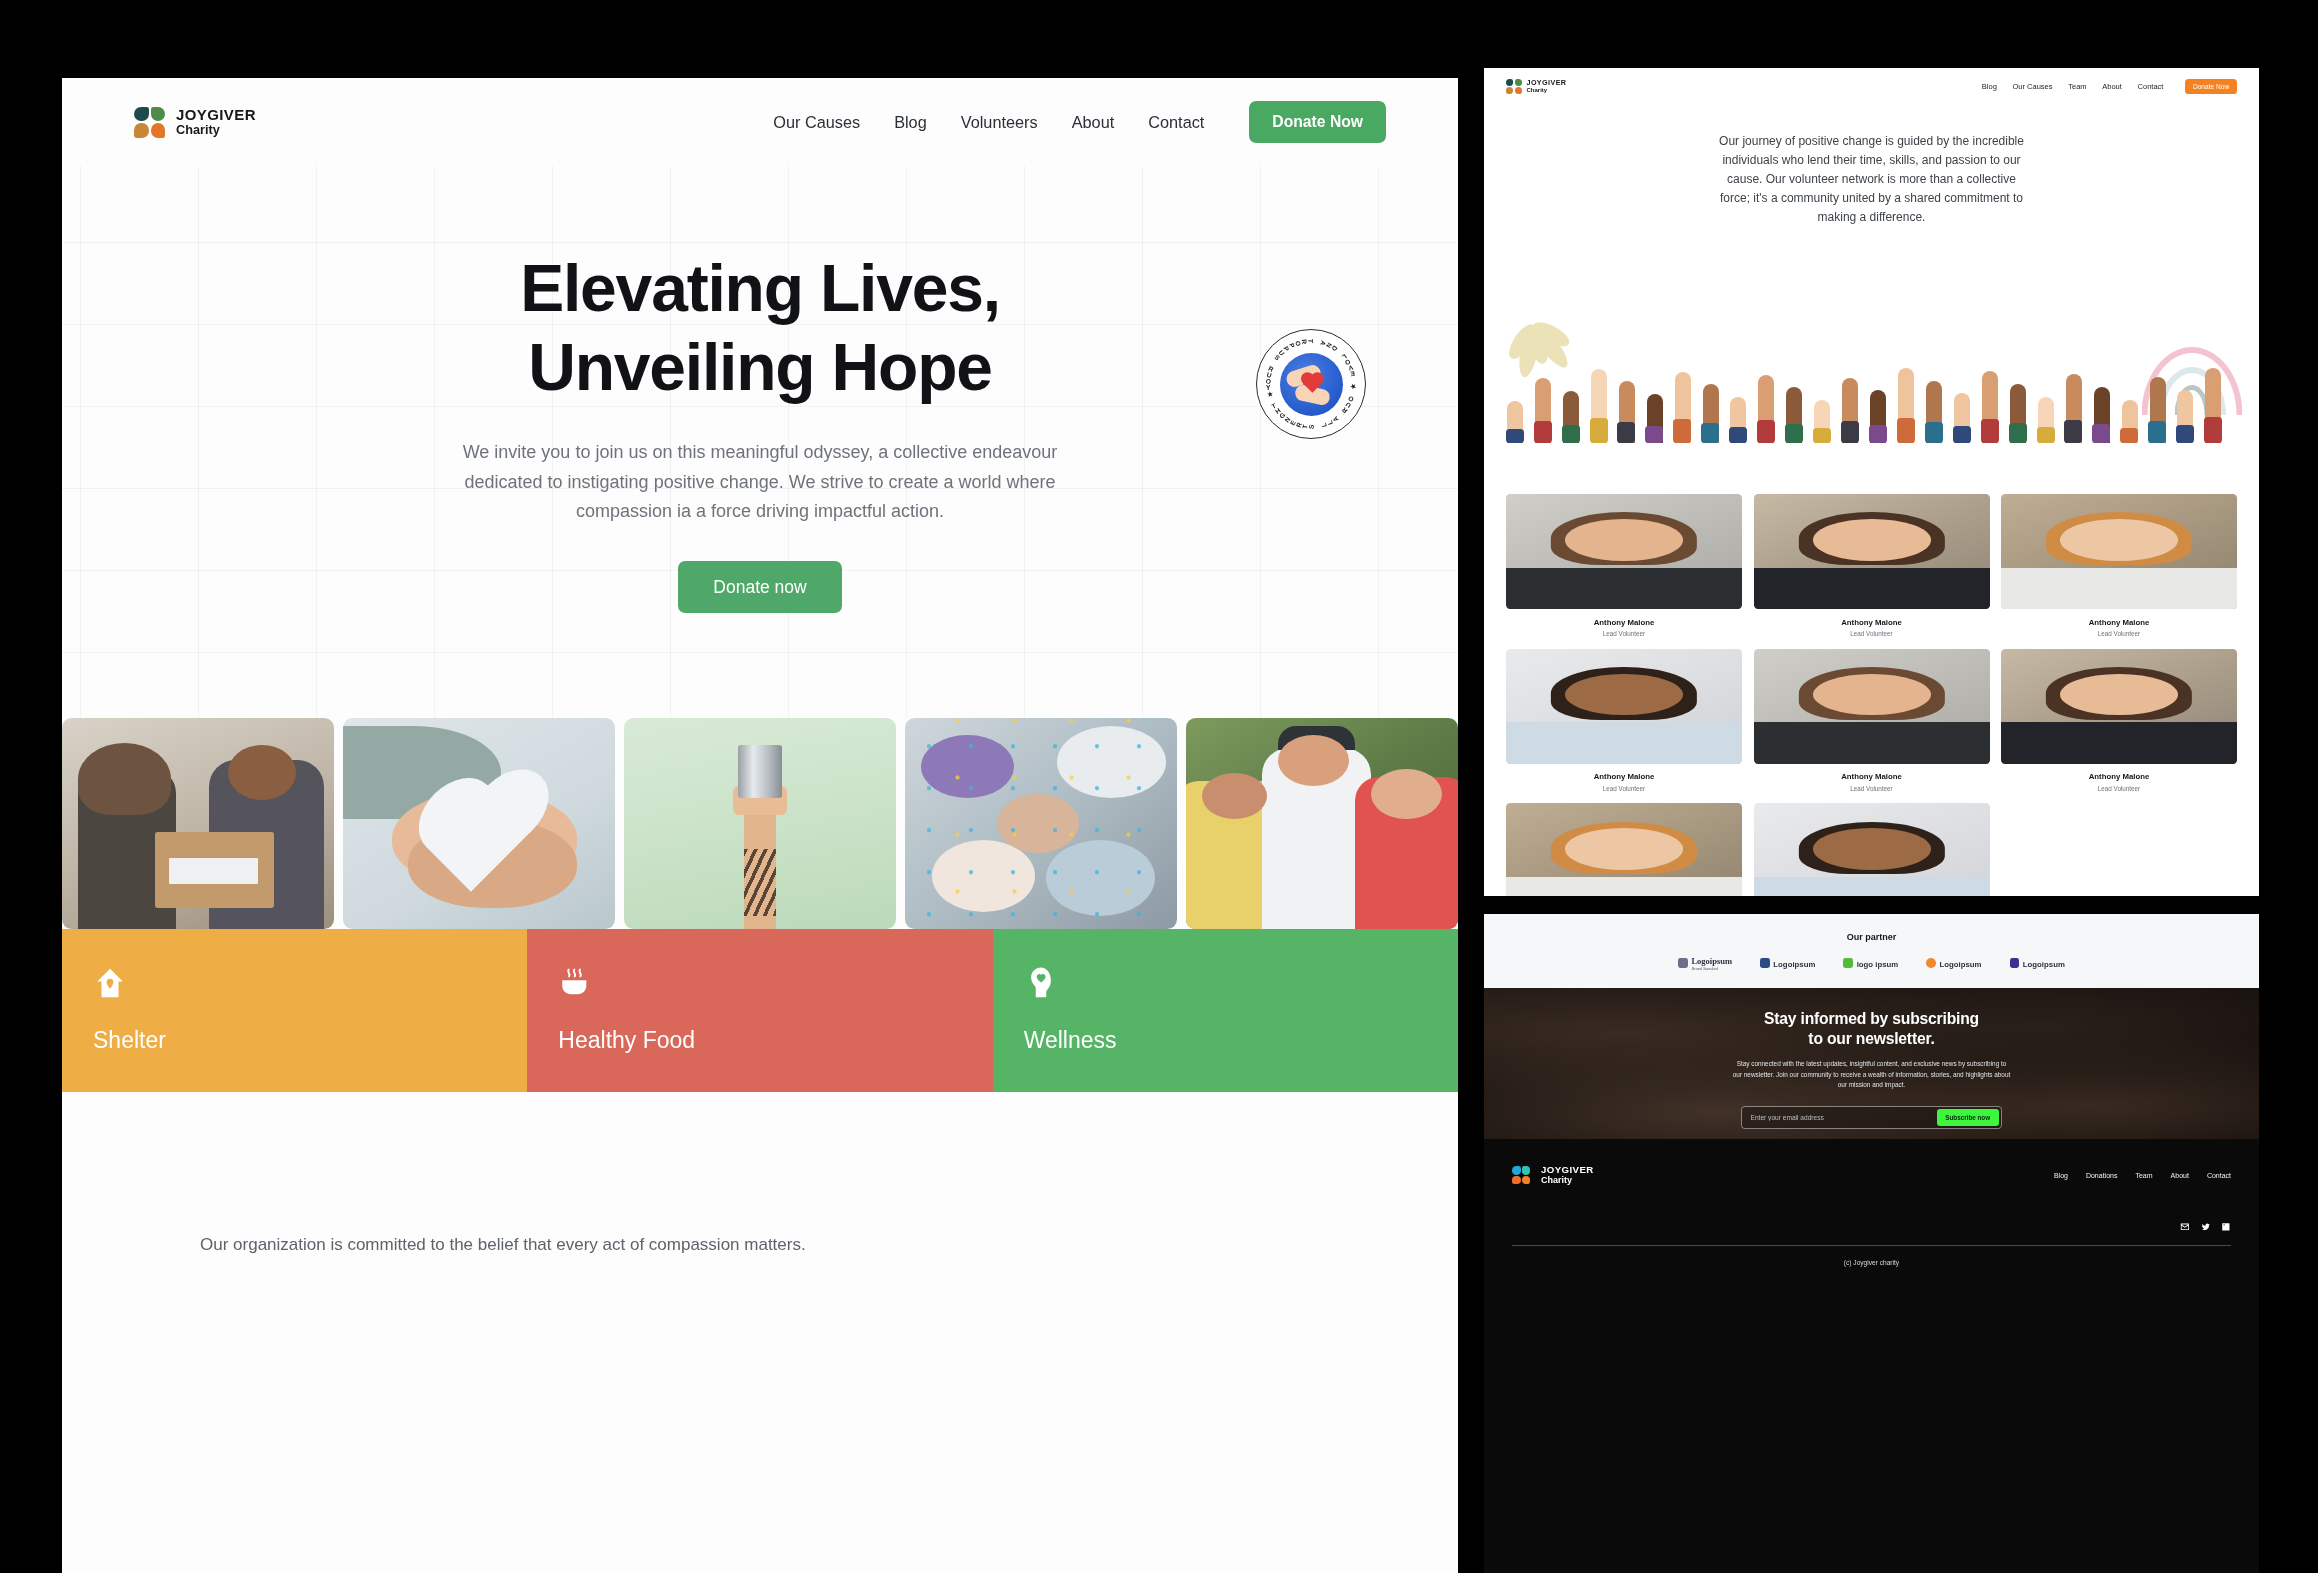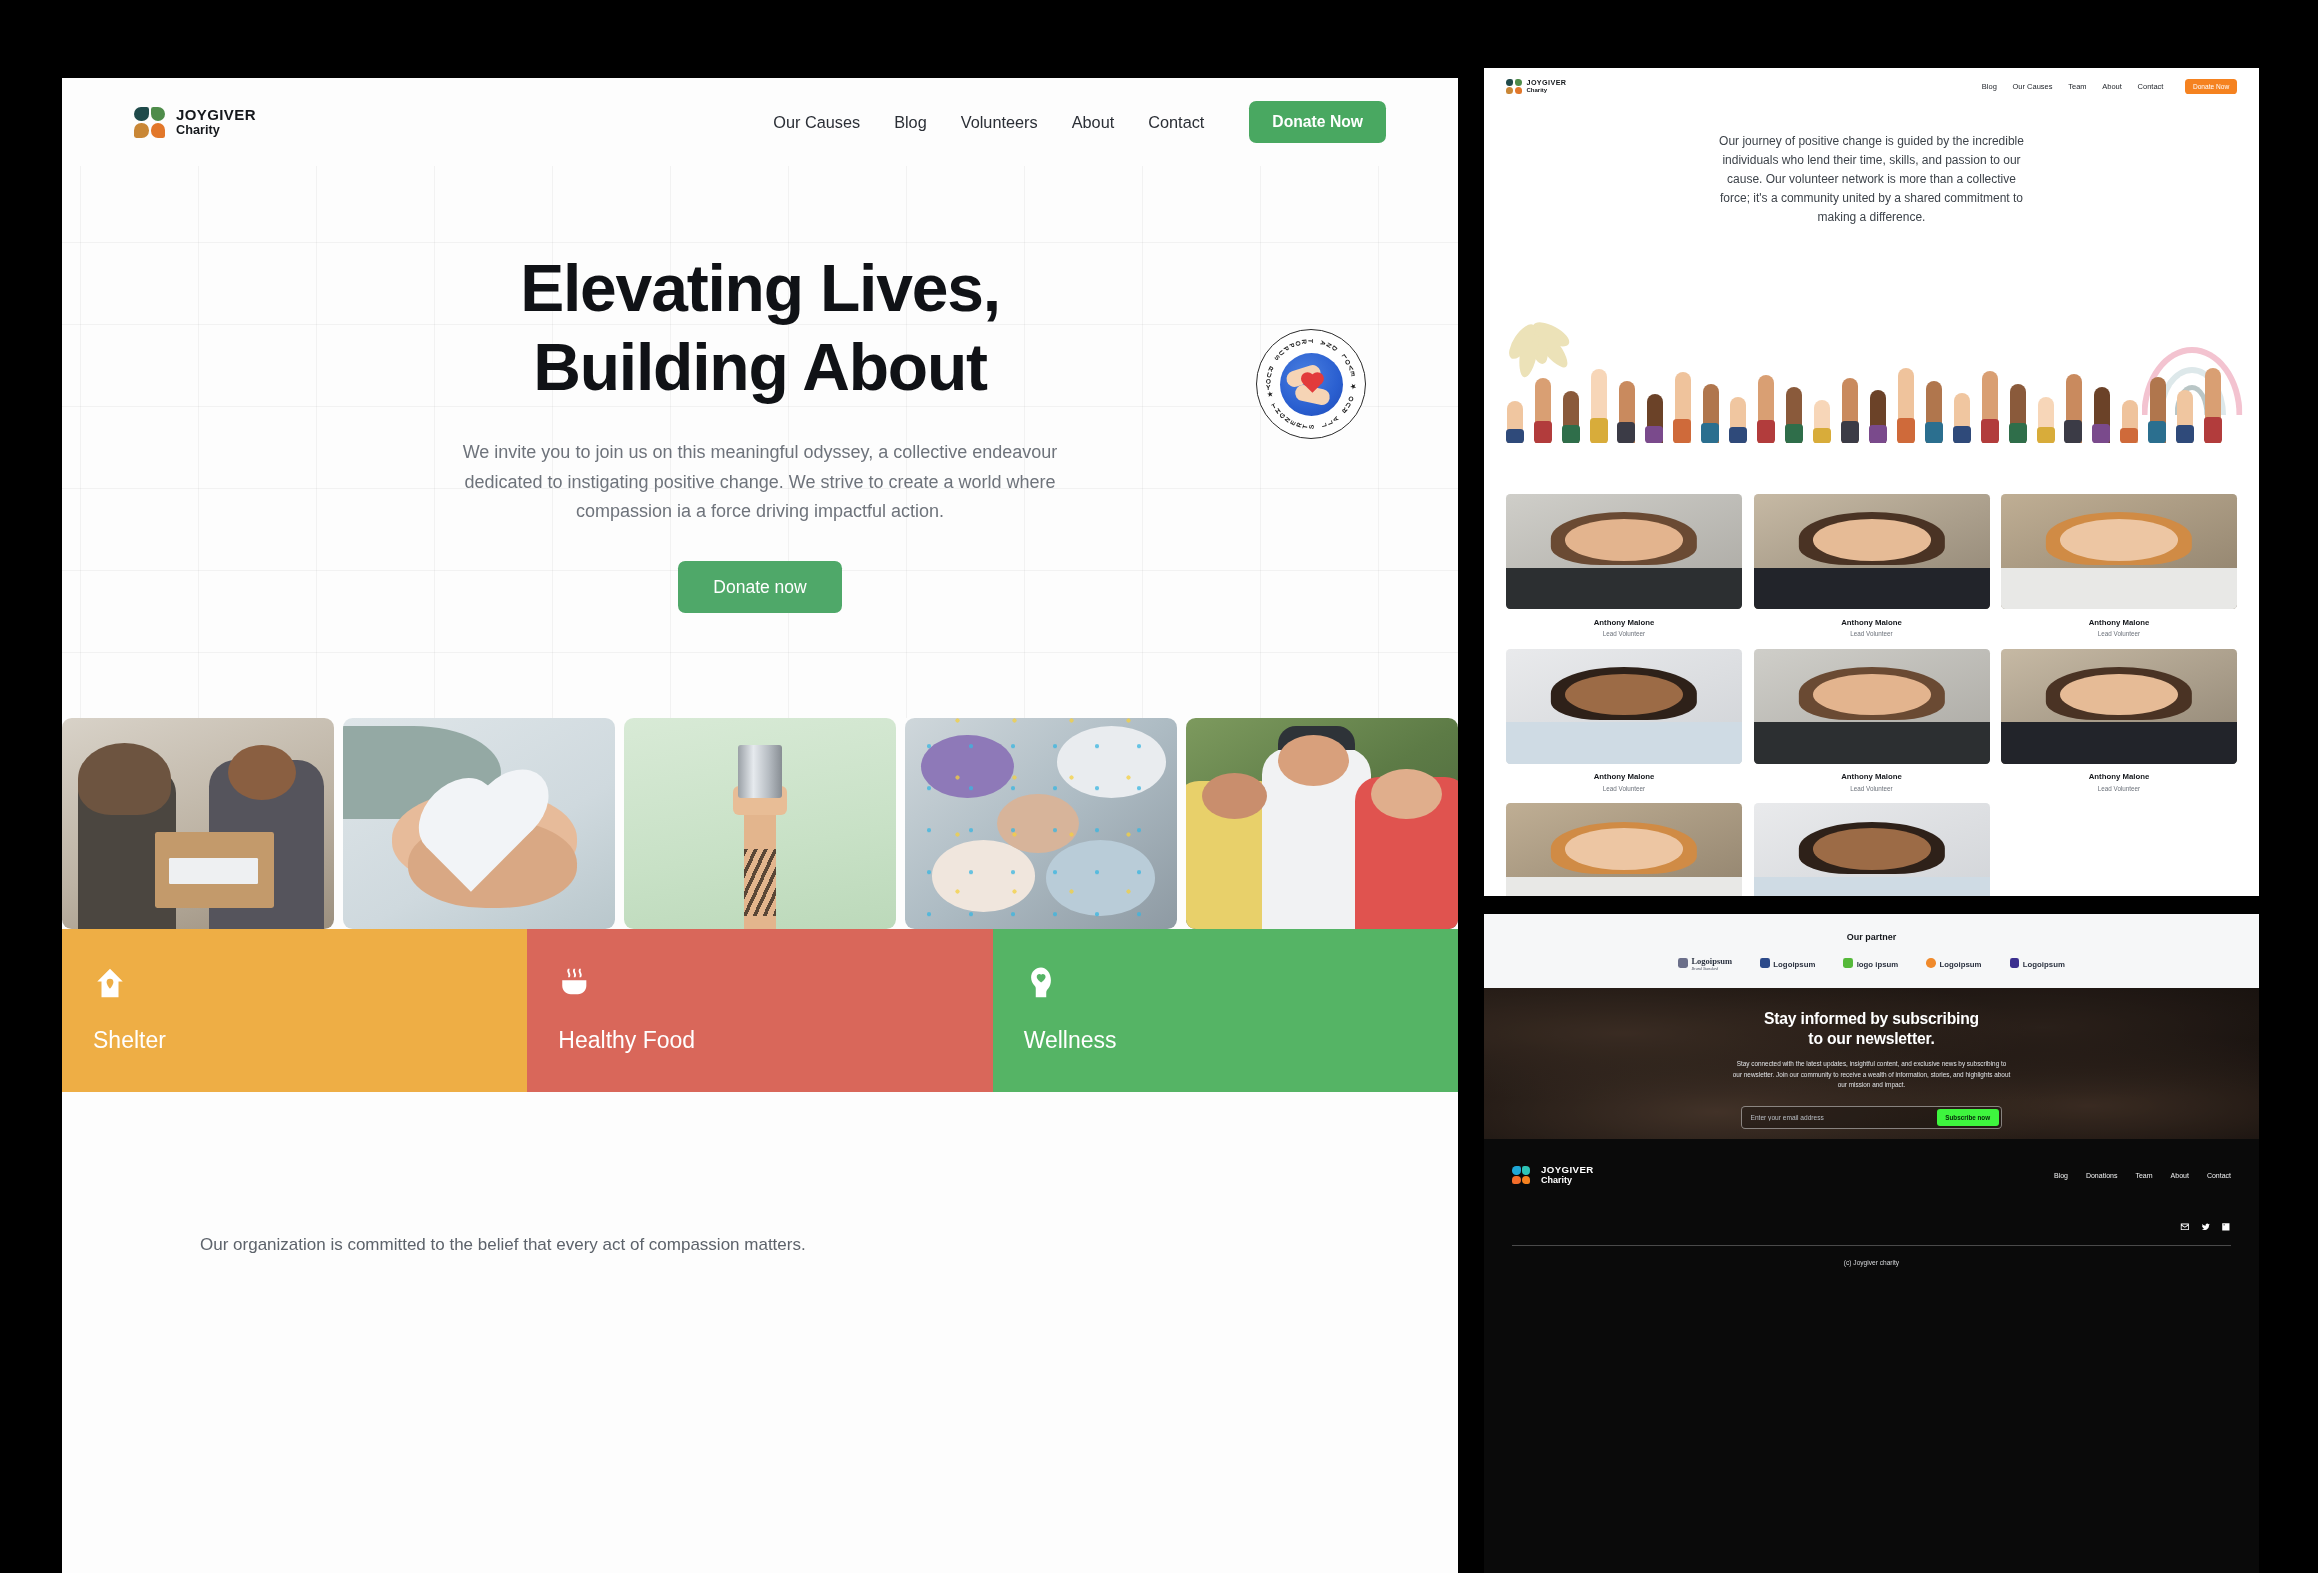--- a/index.html
+++ b/index.html
@@ -316,21 +316,21 @@
         <a href="#">Volunteers</a>
         <a href="#">About</a>
         <a href="#">Contact</a>
         <button class="btn-donate-green">Donate Now</button>
       </nav>
     </div>
 
     <div class="hero">
       <h1>
         <span>Elevating Lives,</span><br>
-        <span>Building About</span>
+        <span>Unveiling Hope</span>
       </h1>
       <p class="sub">We invite you to join us on this meaningful odyssey, a collective endeavour dedicated to instigating positive change. We strive to create a world where compassion ia a force driving impactful action.</p>
       <div class="cta-wrap">
         <button class="btn-donate-now">Donate now</button>
       </div>
 
       <div class="badge-seal">
         <div class="seal-text" id="seal-ring">
             <span style="transform: rotate(-90deg) translate(0px, -45px) rotate(90deg);">Y</span>
             <span style="transform: rotate(-81.4286deg) translate(0px, -45px) rotate(90deg);">O</span>

